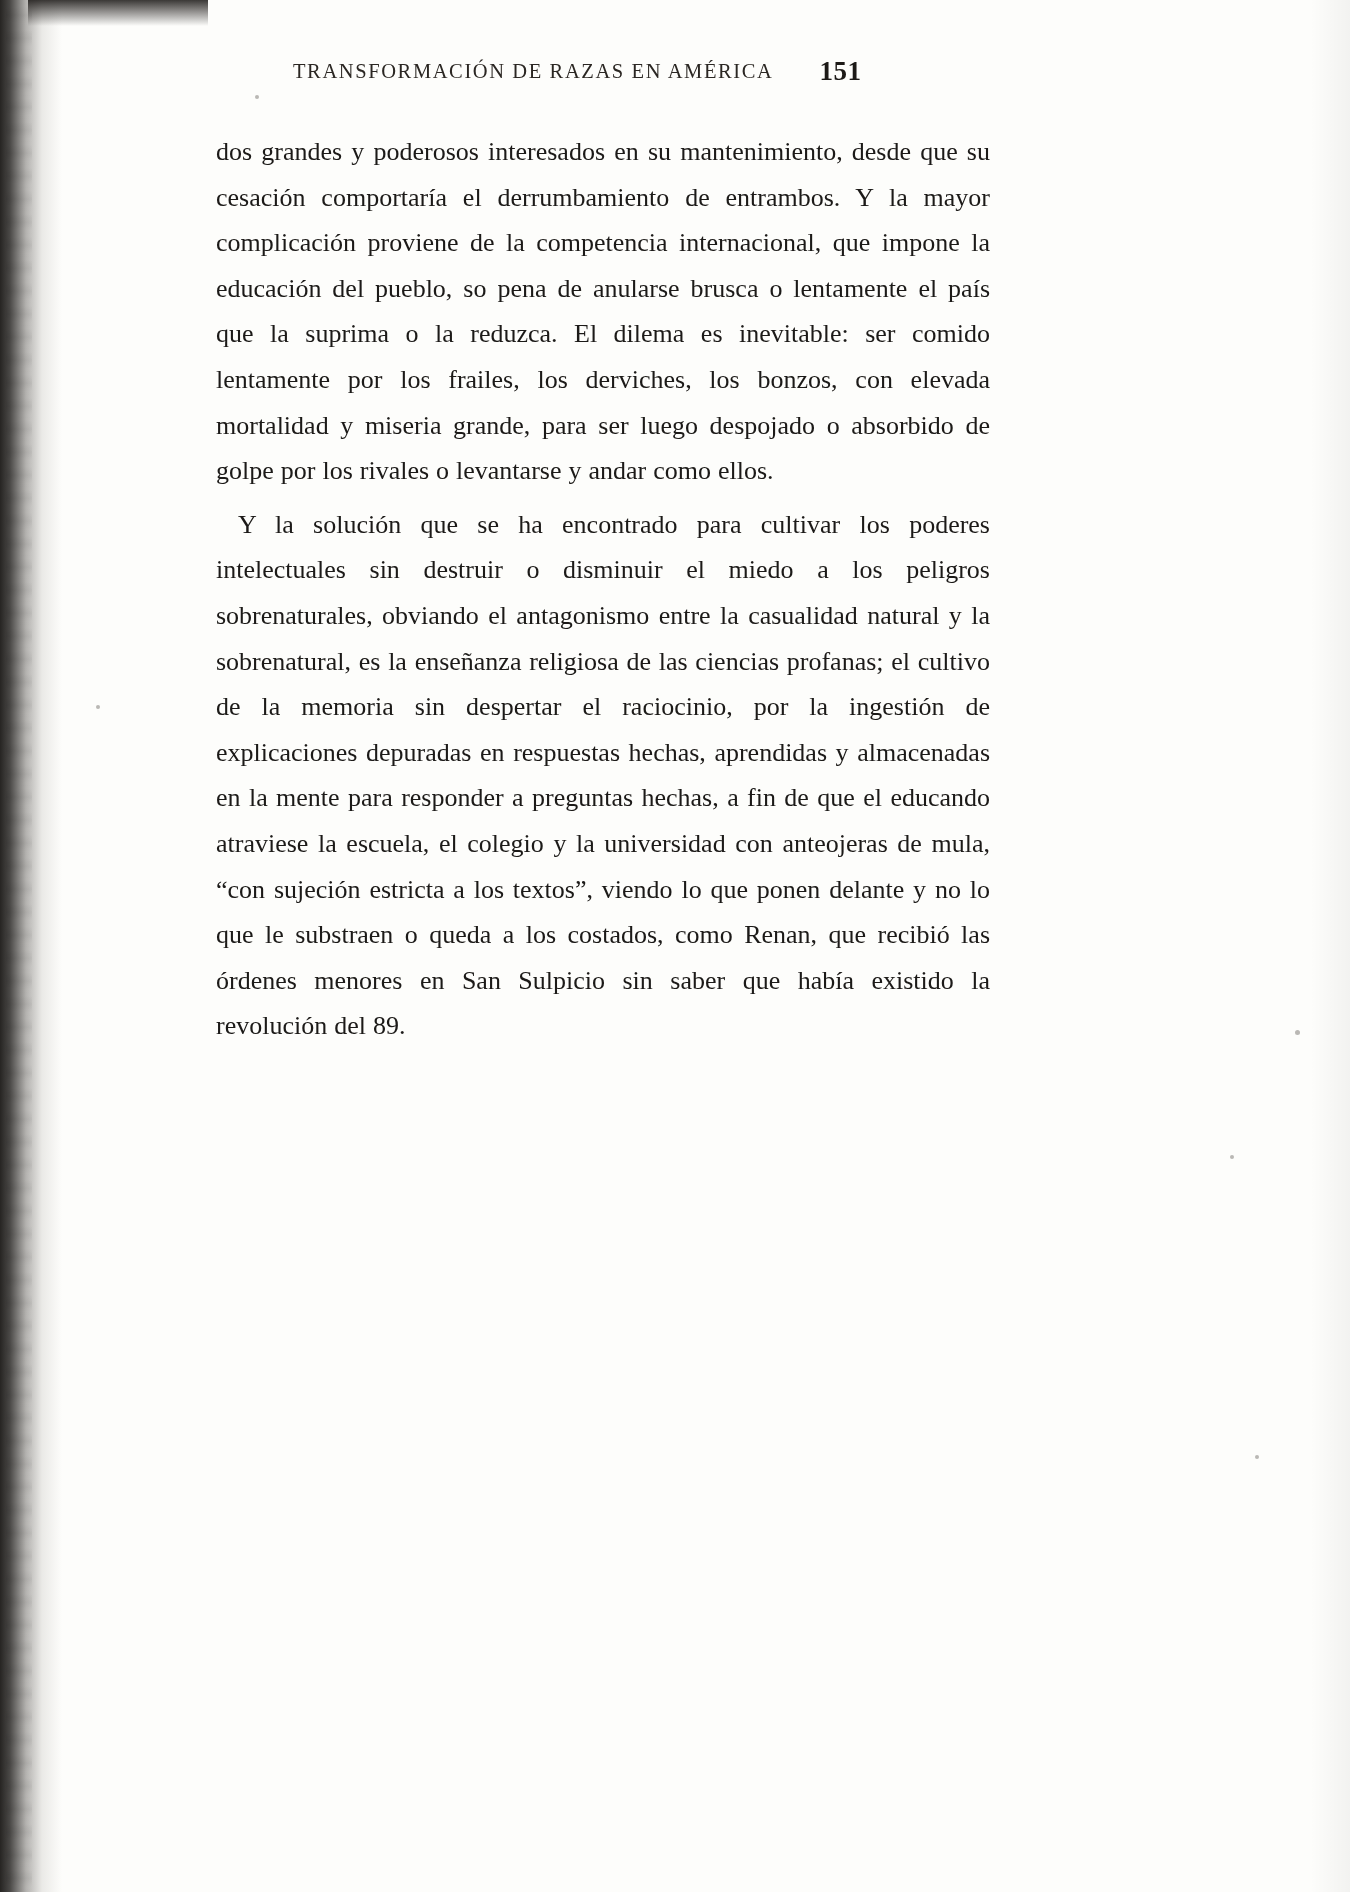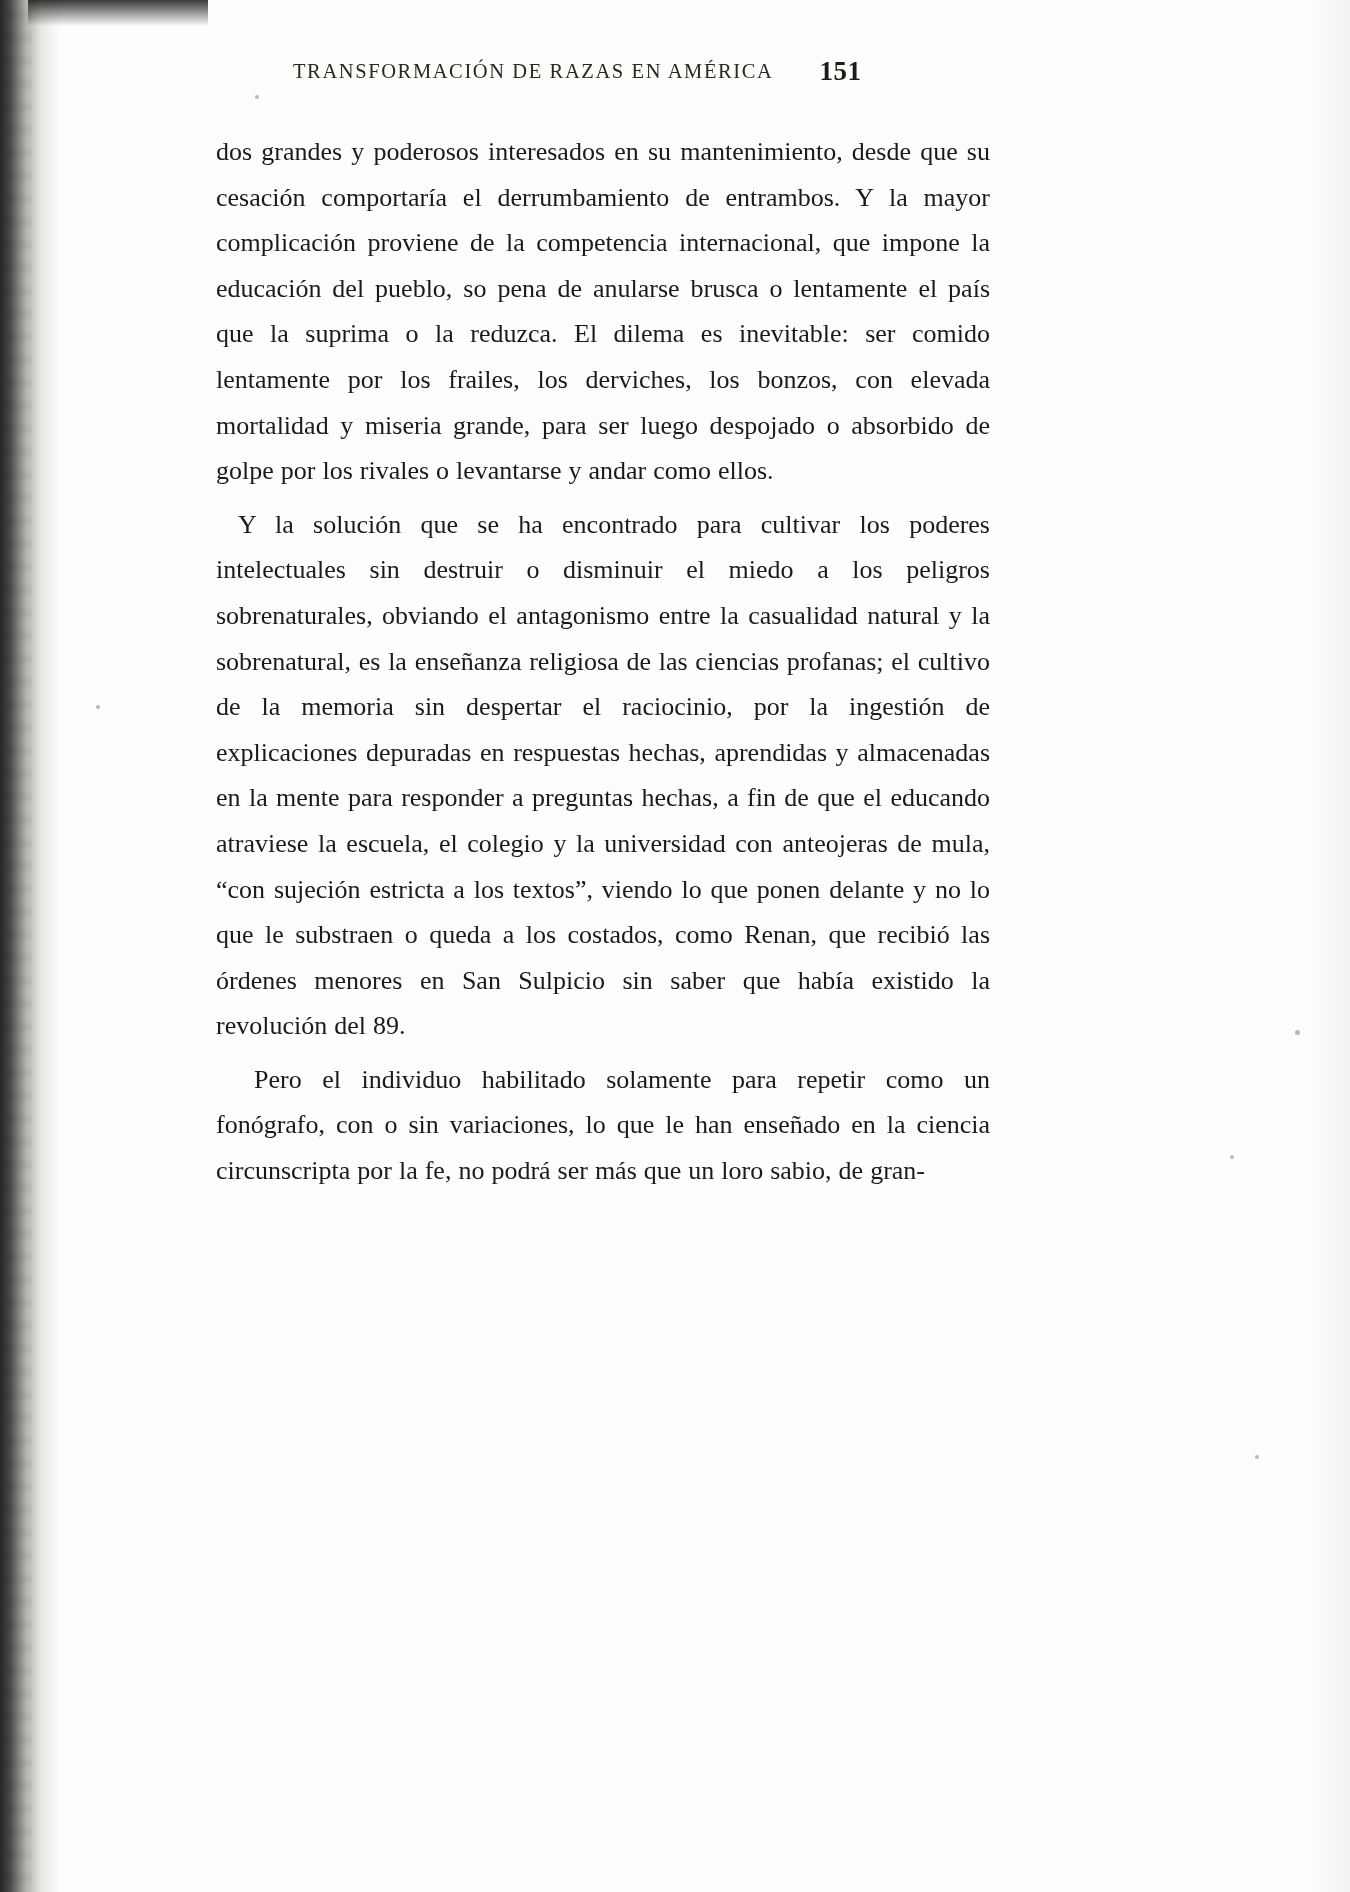--- a/index.html
+++ b/index.html
@@ -141,16 +141,15 @@
 
   <div class="content">
 
     <div class="running-head">
       <span class="rh-title">TRANSFORMACIÓN DE RAZAS EN AMÉRICA</span>
       <span class="rh-page">151</span>
     </div>
 
     <p class="body-par">dos grandes y poderosos interesados en su mantenimiento, desde que su cesación comportaría el derrumbamiento de entrambos. Y la mayor complicación proviene de la competencia internacional, que impone la educación del pueblo, so pena de anularse brusca o lentamente el país que la suprima o la reduzca. El dilema es inevitable: ser comido lentamente por los frailes, los derviches, los bonzos, con elevada mortalidad y miseria grande, para ser luego despojado o absorbido de golpe por los rivales o levantarse y andar como ellos.</p>
     <p class="body-par indent-small">Y la solución que se ha encontrado para cultivar los poderes intelectuales sin destruir o disminuir el miedo a los peligros sobrenaturales, obviando el antagonismo entre la casualidad natural y la sobrenatural, es la enseñanza religiosa de las ciencias profanas; el cultivo de la memoria sin despertar el raciocinio, por la ingestión de explicaciones depuradas en respuestas hechas, aprendidas y almacenadas en la mente para responder a preguntas hechas, a fin de que el educando atraviese la escuela, el colegio y la universidad con anteojeras de mula, “con sujeción estricta a los textos”, viendo lo que ponen delante y no lo que le substraen o queda a los costados, como Renan, que recibió las órdenes menores en San Sulpicio sin saber que había existido la revolución del 89.</p>
-    <p class="body-par indent">Pero el individuo habilitado solamente para repetir como un fonógrafo, con o sin variaciones, lo que le han enseñado en la ciencia circunscripta por la fe, no podrá ser más que un loro sabio, de gran-</p>
 
   </div>
 </div>
 
 </body></html>

